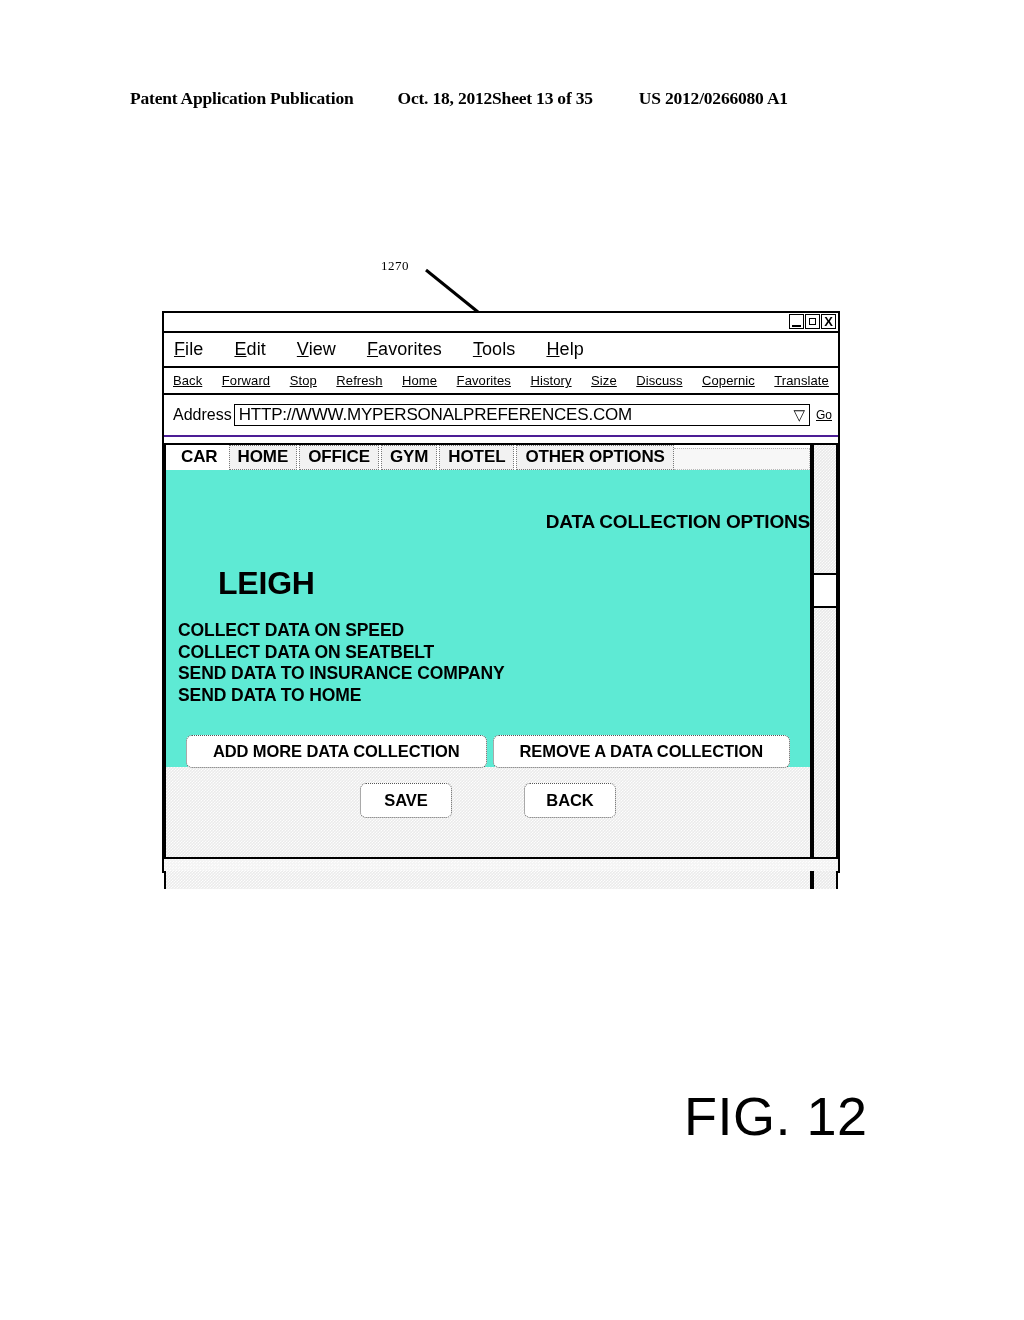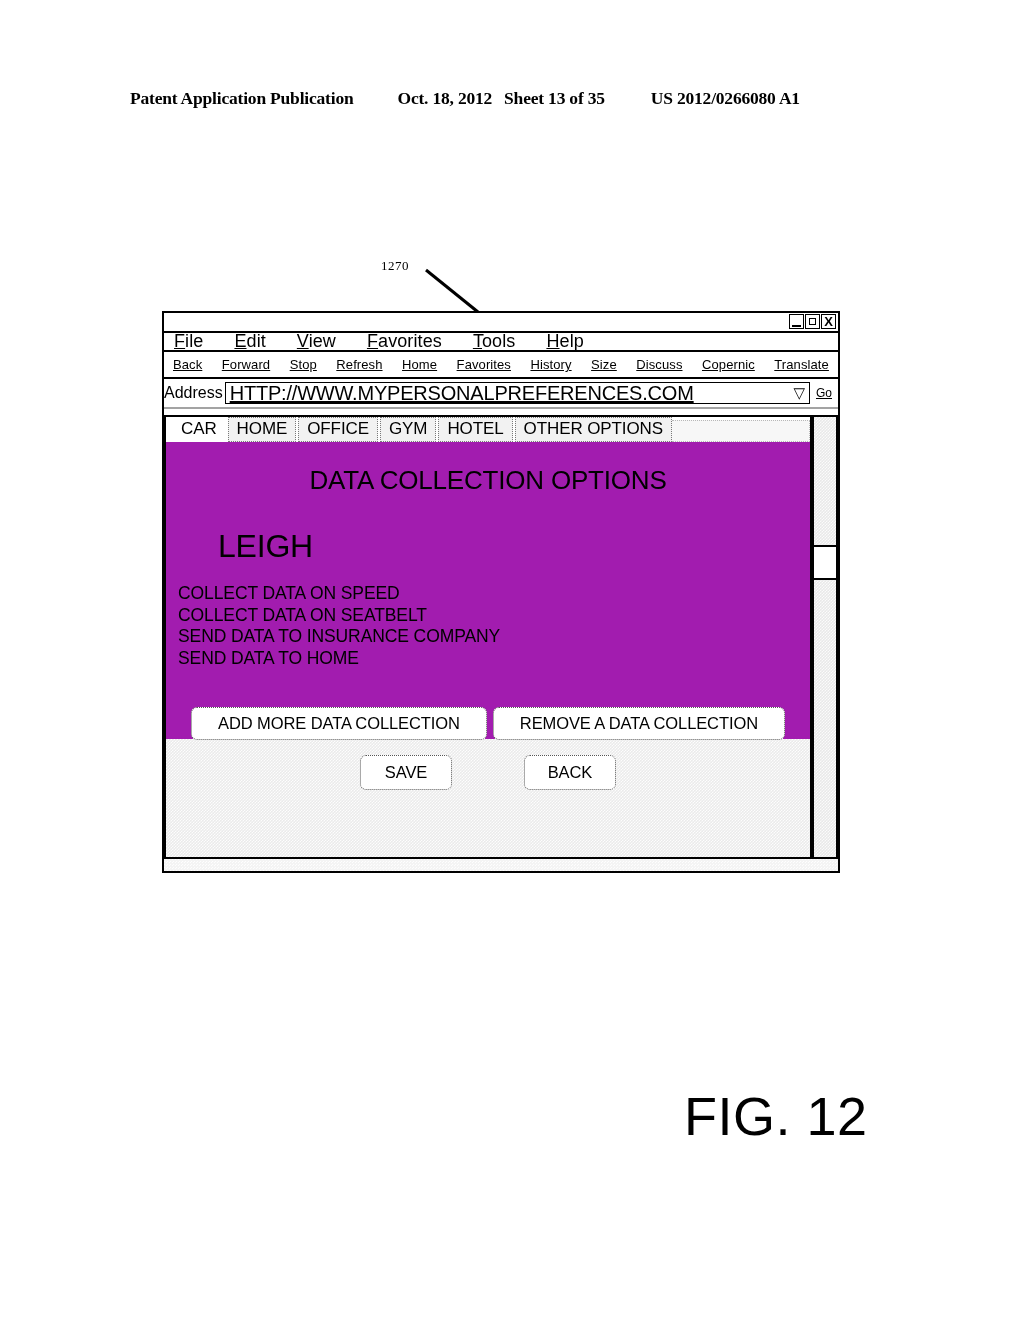--- a/index.html
+++ b/index.html
@@ -27,21 +27,21 @@
     font-family: "Liberation Serif", serif;
     font-weight: bold;
     font-size: 17.5px;
     letter-spacing: -0.2px;
     white-space: nowrap;
     display: flex;
     align-items: baseline;
   }
   .pat-header .h-pub { }
   .pat-header .h-date { margin-left: 44px; }
-  .pat-header .h-sheet { margin-left: 12px; }
+  .pat-header .h-sheet { }
   .pat-header .h-num { margin-left: 46px; }
 
   
   .callout {
     position: absolute;
     left: 381px;
     top: 258px;
     font-family: "Liberation Serif", serif;
     font-size: 13px;
     letter-spacing: 0.5px;
@@ -111,21 +111,21 @@
   }
   .win-btn.close .x-glyph {
     font-size: 13px;
     line-height: 11px;
     font-weight: 600;
     font-family: "Liberation Sans", sans-serif;
   }
 
   
   .menubar {
-    height: 19px;
+    height: 35px;
     border-bottom: 2px solid #000;
     display: flex;
     align-items: center;
     padding-left: 10px;
     box-sizing: border-box;
     background: #fff;
   }
   .menu-item {
     font-size: 18px;
     margin-right: 31px;
@@ -147,24 +147,25 @@
   }
   .tool-item {
     font-size: 13px;
     text-decoration: underline;
     white-space: nowrap;
     letter-spacing: 0.1px;
   }
 
   
   .addressbar {
-    height: 30px;
-    border-bottom: 2px solid #a3a3a3;
+    height: 42px;
+    border-bottom: 2px solid #4c1d95;
     display: flex;
     align-items: center;
+    padding-left: 9px;
     box-sizing: border-box;
     background: #fff;
   }
   .addr-label {
     font-size: 16px;
     margin-right: 2px;
     white-space: nowrap;
   }
   .addr-box {
     flex: 1;
@@ -172,25 +173,24 @@
     border: 1.5px solid #000;
     box-sizing: border-box;
     display: flex;
     align-items: center;
     padding: 0 4px;
     background: #fff;
     margin-right: 6px;
     overflow: hidden;
   }
   .addr-value {
-    font-size: 20px;
+    font-size: 17px;
     white-space: nowrap;
     flex: 1;
     letter-spacing: -0.2px;
-    text-decoration: underline;
   }
   .addr-caret {
     font-size: 15px;
     line-height: 14px;
     margin-left: 4px;
   }
   .addr-go {
     font-size: 12px;
     text-decoration: underline;
     margin-right: 6px;
@@ -207,22 +207,23 @@
     box-sizing: border-box;
   }
   .page-panel {
     position: relative;
     flex: 1;
     margin-left: 0px;
     border: 2px solid #000;
     border-right: 2px solid #000;
     border-bottom: 0;
     box-sizing: border-box;
-    background: #a21caf;
+    background: #5eead4;
     overflow: hidden;
+    font-weight: bold;
   }
 
   
   .tabrow {
     display: flex;
     align-items: flex-end;
     height: 25px;
     padding-left: 6px;
     box-sizing: border-box;
     background: #fff;
@@ -248,23 +249,23 @@
     flex: 1;
     height: 22px;
     border: 1.5px dotted #b8b8b8;
     border-left: none;
     background: #f7f7f7;
     box-sizing: border-box;
   }
 
   
   .page-title {
-    text-align: center;
-    font-size: 26px;
-    margin-top: 23px;
+    text-align: right;
+    font-size: 19px;
+    margin-top: 41px;
     letter-spacing: -0.2px;
   }
   .page-user {
     font-size: 32px;
     margin-top: 32px;
     margin-left: 52px;
     letter-spacing: -0.2px;
   }
   .opt-list {
     margin-top: 18px;

